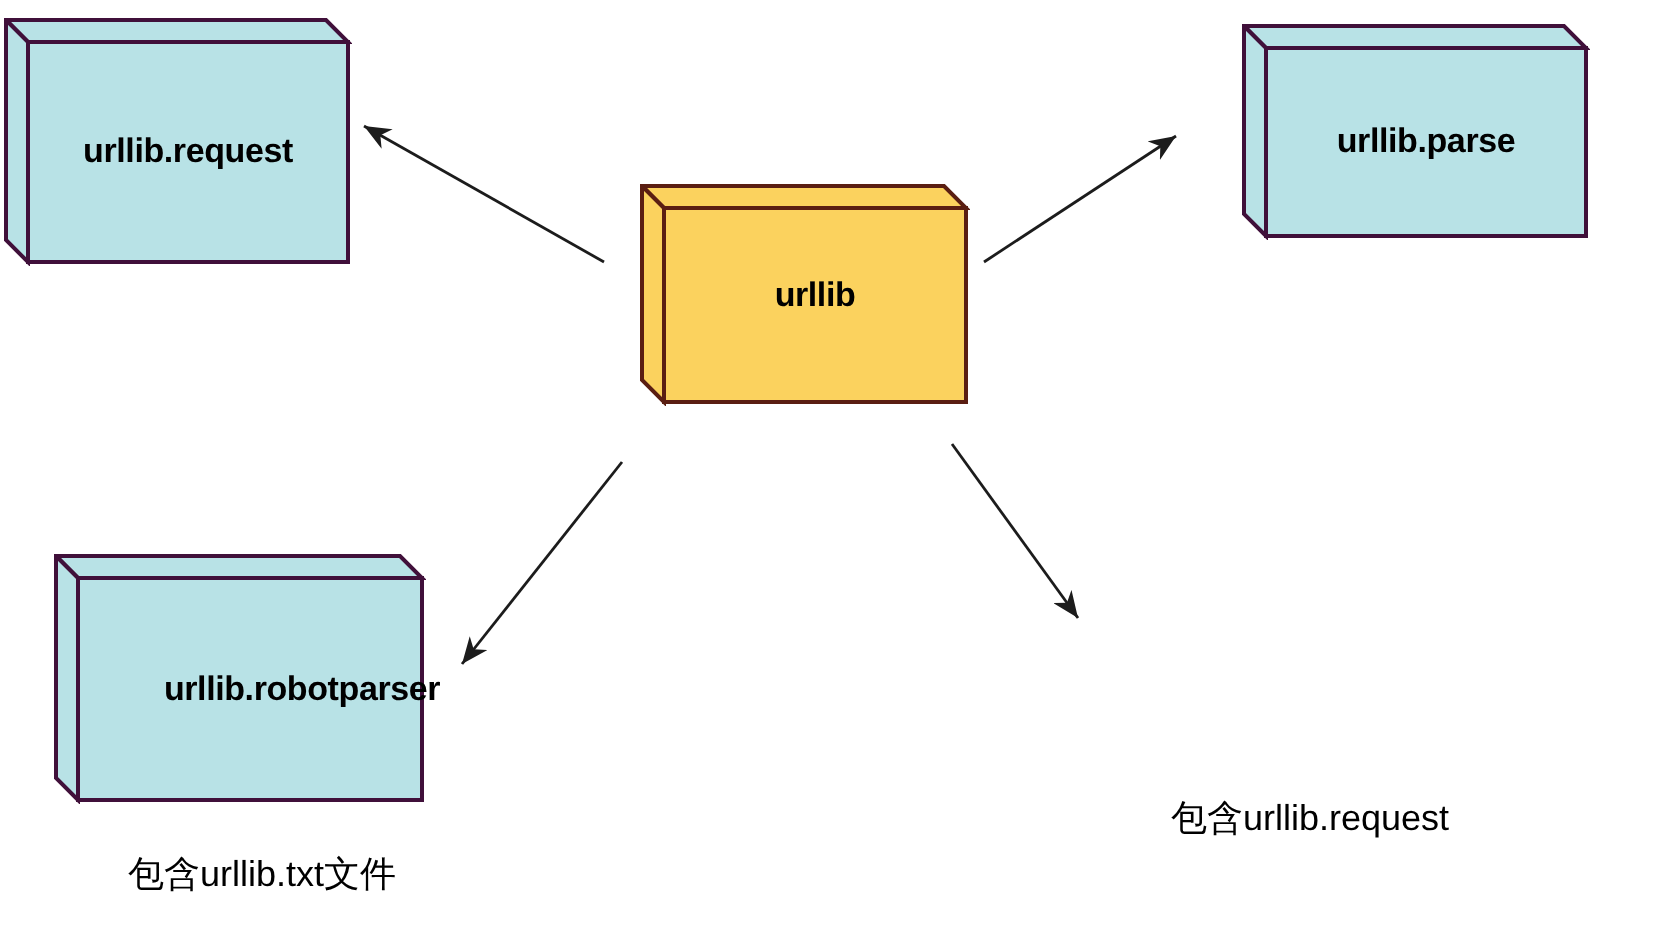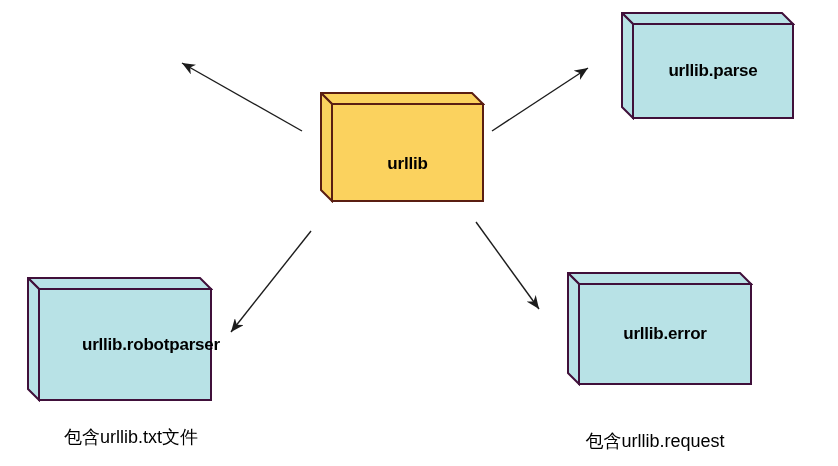--- a/index.html
+++ b/index.html
@@ -78,56 +78,56 @@
       <marker id="ah" viewBox="0 0 10 8" refX="9.5" refY="4" markerWidth="10" markerHeight="8" orient="auto">
         <path class="arrowhead-shape" d="M0,0 L9.5,4 L0,8 L2.8,4 Z"></path>
       </marker>
     </defs>
     <line x1="302" y1="131" x2="182" y2="63" marker-end="url(#ah)"></line>
     <line x1="492" y1="131" x2="588" y2="68" marker-end="url(#ah)"></line>
     <line x1="311" y1="231" x2="231" y2="332" marker-end="url(#ah)"></line>
     <line x1="476" y1="222" x2="539" y2="309" marker-end="url(#ah)"></line>
   </svg>
 
+  <div class="node cyan" style="left:2px; top:9px; width:174px; height:124px;">
+    <svg width="174" height="124">
+      <polygon class="face" points="1,1 161,1 172,12 12,12"></polygon>
+      <polygon class="face" points="1,1 12,12 12,122 1,111"></polygon>
+      <rect class="face" x="12" y="12" width="160" height="110"></rect>
+    </svg>
+    <div class="label" style="left:12px; top:12px; width:160px; height:110px;">urllib.request</div>
+  </div>
 
   <div class="node cyan" style="left:621px; top:12px; width:174px; height:108px;padding-left:36px;">
     <svg width="174" height="108">
       <polygon class="face" points="1,1 161,1 172,12 12,12"></polygon>
       <polygon class="face" points="1,1 12,12 12,106 1,95"></polygon>
       <rect class="face" x="12" y="12" width="160" height="94"></rect>
     </svg>
     <div class="label" style="left:12px; top:12px; width:160px; height:94px;">urllib.parse</div>
   </div>
 
   <div class="node yellow" style="left:320px; top:92px; width:165px; height:111px;">
     <svg width="165" height="111">
       <polygon class="face" points="1,1 152,1 163,12 12,12"></polygon>
       <polygon class="face" points="1,1 12,12 12,109 1,98"></polygon>
       <rect class="face" x="12" y="12" width="151" height="97"></rect>
     </svg>
-    <div class="label" style="left:12px; top:28px; width:151px; height:88px;">urllib</div>
+    <div class="label" style="left:12px; top:12px; width:151px; height:88px;">urllib</div>
   </div>
 
   <div class="node cyan" style="left:27px; top:277px; width:186px; height:125px;">
     <svg width="186" height="125">
       <polygon class="face" points="1,1 173,1 184,12 12,12"></polygon>
       <polygon class="face" points="1,1 12,12 12,123 1,112"></polygon>
       <rect class="face" x="12" y="12" width="172" height="111"></rect>
     </svg>
     <div class="label" style="left:12px; top:12px; width:168px; height:111px;padding-left:28px;">urllib.robotparser</div>
   </div>
 
-  <div class="node cyan" style="left:567px; top:272px; width:186px; height:114px;">
-    <svg width="186" height="114">
-      <polygon class="face" points="1,1 173,1 184,12 12,12"></polygon>
-      <polygon class="face" points="1,1 12,12 12,112 1,101"></polygon>
-      <rect class="face" x="12" y="12" width="172" height="100"></rect>
-    </svg>
-    <div class="label" style="left:12px; top:12px; width:172px; height:100px;">urllib.error</div>
-  </div>
 
   <div class="caption" style="left:26px; top:427px; width:210px;">包含urllib.txt文件</div>
 
-  <div class="caption" style="left:555px; top:399px; width:200px;margin-top:32px;">
+  <div class="caption" style="left:555px; top:399px; width:200px;">
     <div>包含urllib.request</div>
   </div>
 
 </div>
 
 </body></html>

